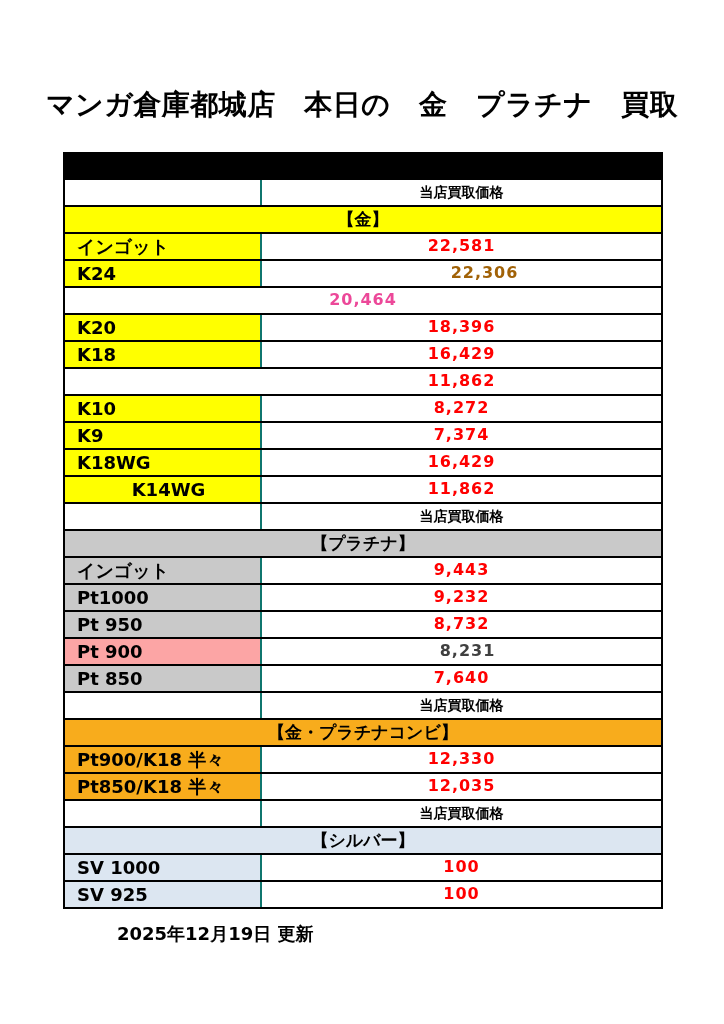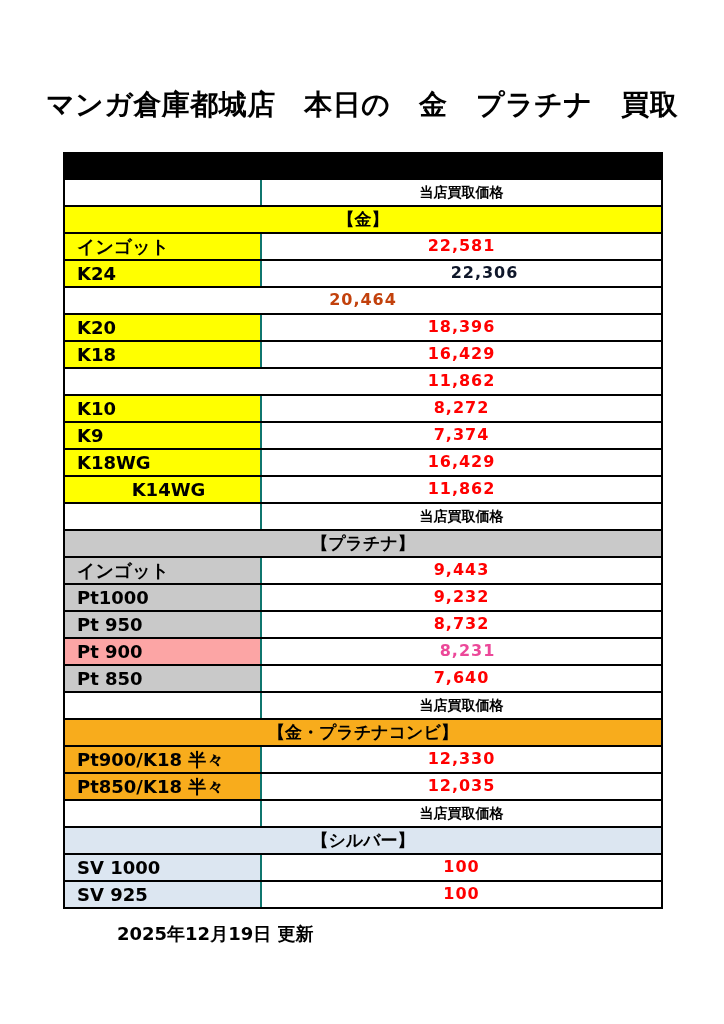--- a/index.html
+++ b/index.html
@@ -111,24 +111,24 @@
       <div class="cell price-hdr">当店買取価格</div>
     </div>
     <div class="section-header" style="background-color: rgb(255, 255, 0);">【金】</div>
 
     <div class="row">
       <div class="cell label" style="background-color: rgb(255, 255, 0);">インゴット</div>
       <div class="cell value" style="color: rgb(255, 0, 0);">22,581</div>
     </div>
     <div class="row">
       <div class="cell label" style="background-color: rgb(255, 255, 0);">K24</div>
-      <div class="cell value" style="color: #0f172a; padding-left: 46px;">22,306</div>
-    </div>
-    <div class="row">
-      <div class="cell value" style="color: #c2410c;">20,464</div>
+      <div class="cell value" style="color: #a16207; padding-left: 46px;">22,306</div>
+    </div>
+    <div class="row">
+      <div class="cell value" style="color: #ec4899;">20,464</div>
     </div>
     <div class="row">
       <div class="cell label" style="background-color: rgb(255, 255, 0);">K20</div>
       <div class="cell value" style="color: rgb(255, 0, 0);">18,396</div>
     </div>
     <div class="row">
       <div class="cell label" style="background-color: rgb(255, 255, 0);">K18</div>
       <div class="cell value" style="color: rgb(255, 0, 0);">16,429</div>
     </div>
     <div class="row">
@@ -165,21 +165,21 @@
     <div class="row">
       <div class="cell label" style="background-color: rgb(201, 201, 201);">Pt1000</div>
       <div class="cell value" style="color: rgb(255, 0, 0);">9,232</div>
     </div>
     <div class="row">
       <div class="cell label" style="background-color: rgb(201, 201, 201);">Pt 950</div>
       <div class="cell value" style="color: rgb(255, 0, 0);">8,732</div>
     </div>
     <div class="row">
       <div class="cell label" style="background-color: #fca5a5;">Pt 900</div>
-      <div class="cell value" style="color: #ec4899; margin-left: 12px;">8,231</div>
+      <div class="cell value" style="color: #404040; margin-left: 12px;">8,231</div>
     </div>
     <div class="row">
       <div class="cell label" style="background-color: rgb(201, 201, 201);">Pt 850</div>
       <div class="cell value" style="color: rgb(255, 0, 0);">7,640</div>
     </div>
 
     <div class="row">
       <div class="cell label"></div>
       <div class="cell price-hdr">当店買取価格</div>
     </div>

